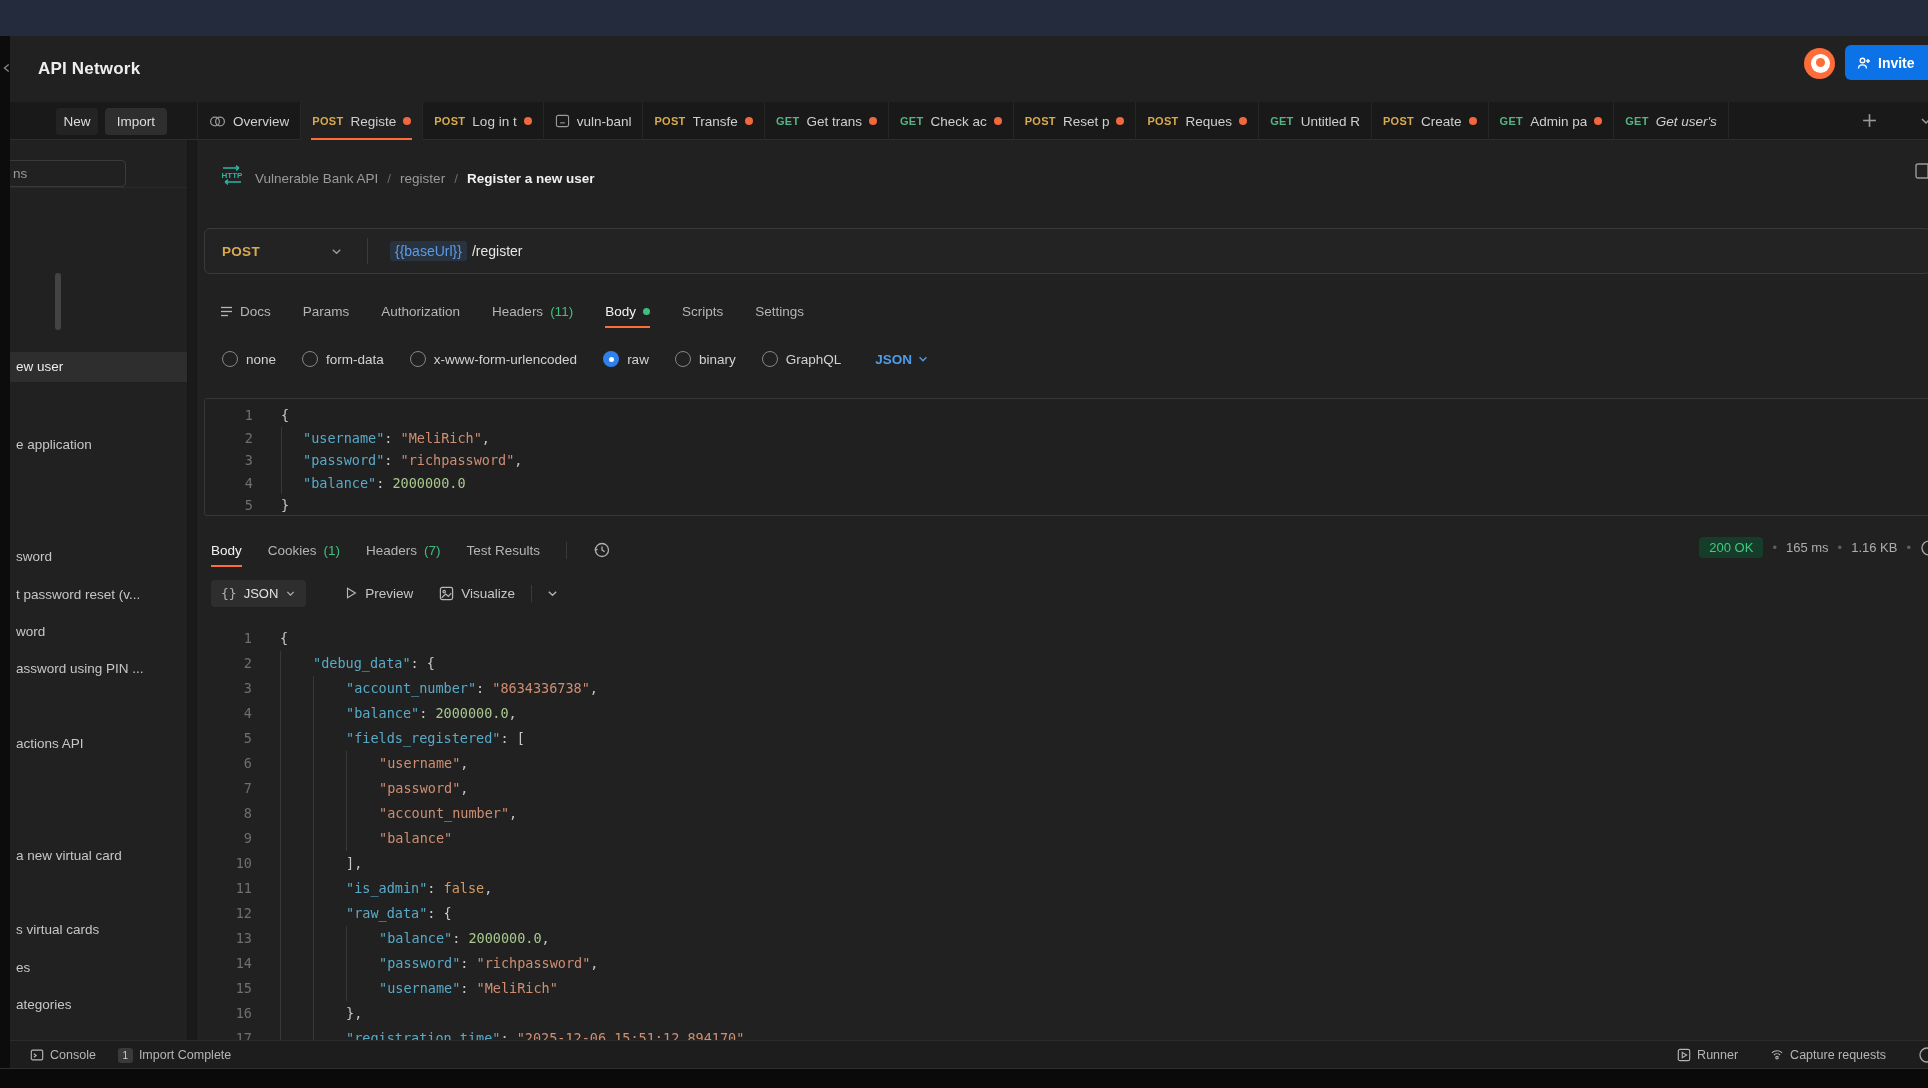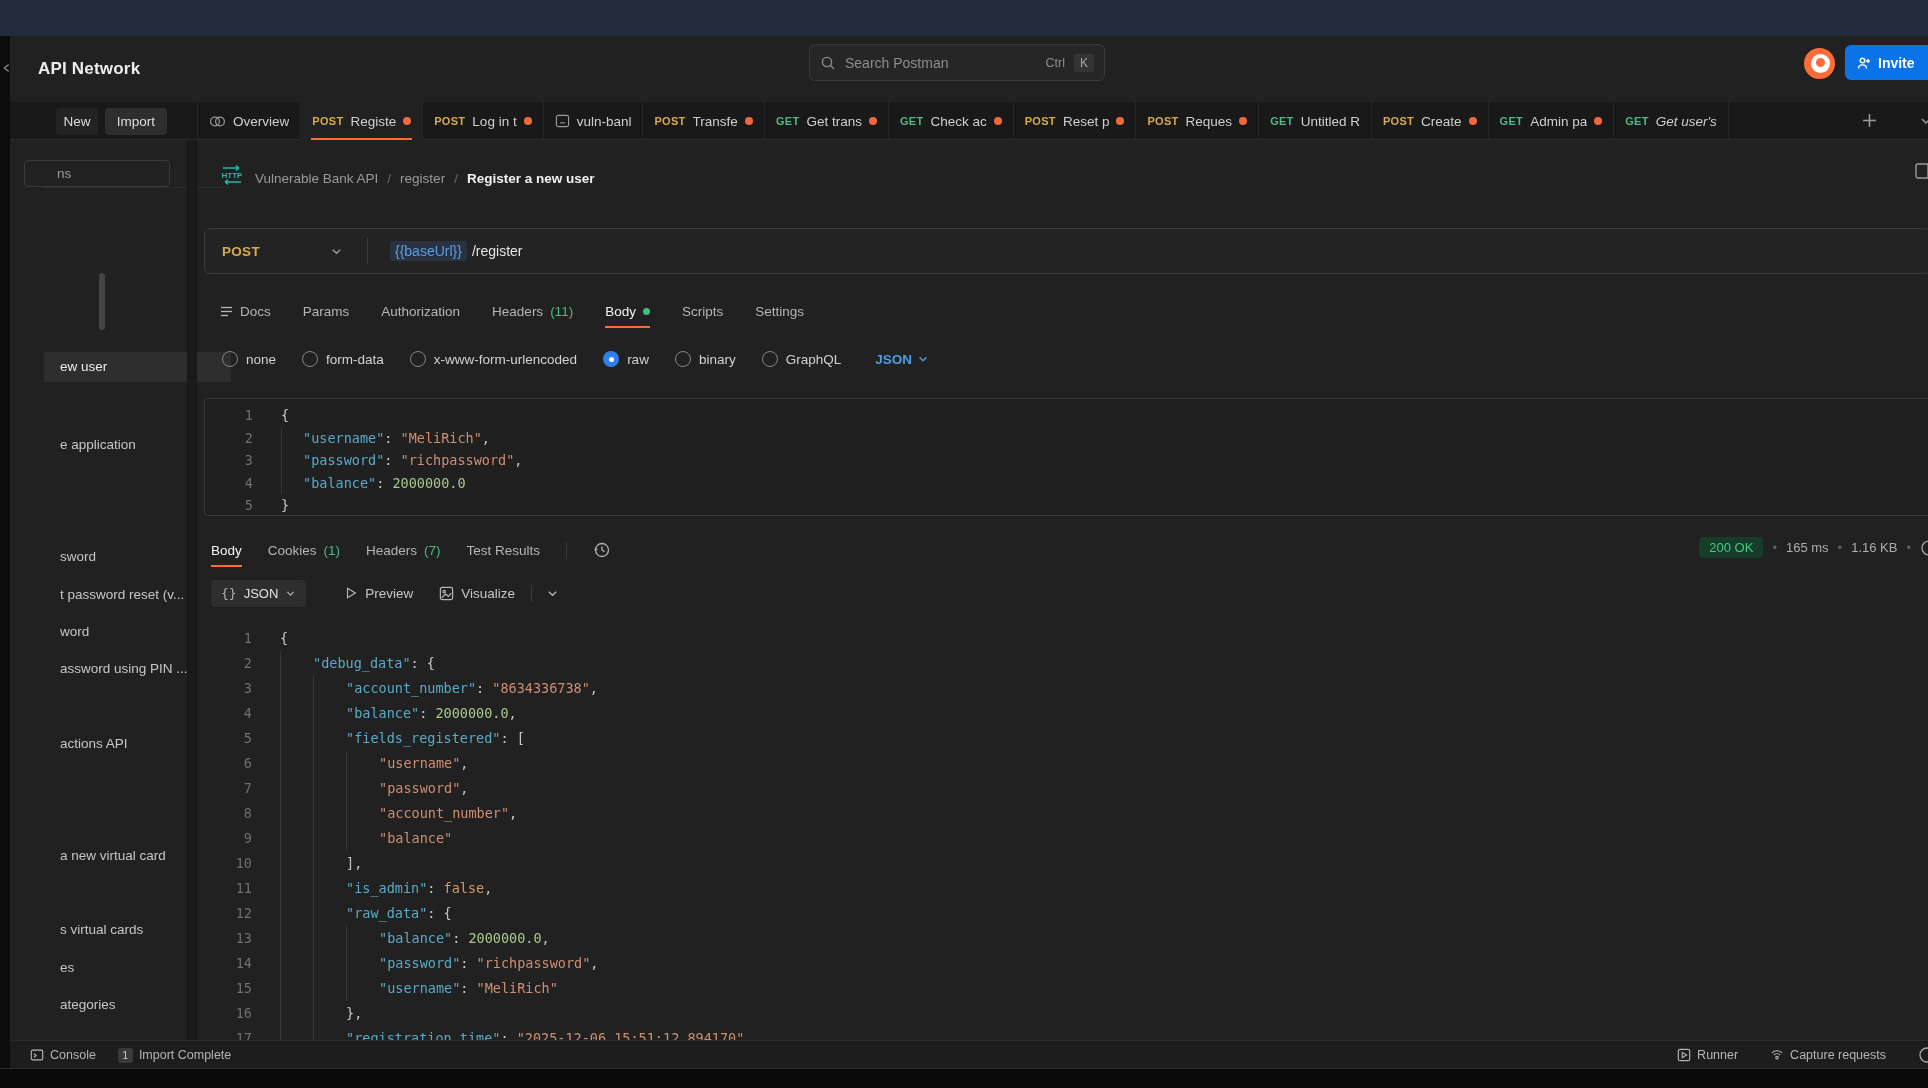--- a/index.html
+++ b/index.html
@@ -42,21 +42,21 @@
   .tab.active { background:#212121; }
   .tab.active::after { content:""; position:absolute; left:10px; right:10px; bottom:0; height:2px; background:#ff6c37; }
   .method { font-size:11px; font-weight:700; letter-spacing:.3px; }
   .method.post { color:#d9aa4d; }
   .method.get { color:#54b584; }
   .dot { width:8px; height:8px; border-radius:50%; background:#f0683c; flex:none; }
   #tab-add { position:absolute; right:50px; top:10px; color:#9a9a9a; cursor:pointer; }
   #tab-chevron { position:absolute; right:-5px; top:12px; color:#9a9a9a; cursor:pointer; }
 
   
-  #sidebar { left:10px; top:140px; width:177px; height:900px; background:#212121; overflow:visible;margin-left:44px; }
+  #sidebar { left:10px; top:140px; width:177px; height:900px; background:#212121; overflow:visible; }
   #side-filter { position:absolute; left:-30px; top:20px; width:146px; height:27px; border:1px solid #3a3a3a;
     border-radius:4px; background:#212121; color:#9a9a9a; font-size:13.5px; display:flex; align-items:center; padding-left:32px; }
   #side-div { position:absolute; left:-10px; right:0; top:47px; height:1px; background:#2b2b2b; }
   #side-thumb { position:absolute; left:45px; top:133px; width:6px; height:57px; border-radius:3px; background:#575757; opacity:.65; }
   .side-item { position:absolute; left:-10px; right:0; height:30px; line-height:30px; font-size:13.5px;
     color:#c6c6c6; padding-left:16px; white-space:nowrap; overflow:hidden; cursor:pointer; }
   .side-item.active { background:#2e2e2e; color:#ececec; }
   #side-main-div { left:187px; top:140px; width:10px; height:900px; background:#1a1a1a;
     border-left:1px solid #161616; border-right:1px solid #161616; }
 
@@ -139,31 +139,20 @@
   #left-edge { left:0; top:36px; width:10px; height:1052px; background:#0c0c0c; z-index:60; color:#8a8a8a; }
   #left-edge .chv { position:absolute; left:1px; top:26px; }
 </style>
 </head>
 <body>
 
 <div id="top-strip" class="abs"></div>
 
 <div id="header" class="abs">
   <div id="app-title" class="abs">API Network</div>
-  <div id="searchbox" class="abs">
-    <span class="ic">
-      <svg width="16" height="16" viewBox="0 0 16 16" fill="none" stroke="#8d8d8d" stroke-width="1.4">
-          <circle cx="7" cy="7" r="4.6"></circle>
-          <line x1="10.6" y1="10.6" x2="14" y2="14"></line>
-        </svg>
-    </span>
-    <span class="ph">Search Postman</span>
-    <span class="keytxt">Ctrl</span>
-    <span class="keychip">K</span>
-  </div>
   <div id="logo" class="abs">
       <span class="w"></span>
       <span class="o"></span>
     </div>
   <button id="invite-btn" class="abs">
     <span class="ic">
       <svg width="14" height="14" viewBox="0 0 14 14" fill="none" stroke="#fff" stroke-width="1.4">
           <circle cx="5.5" cy="4.5" r="2.3"></circle>
           <path d="M1.5 12.5c0-2.2 1.8-3.6 4-3.6s4 1.4 4 3.6"></path>
           <line x1="11" y1="3" x2="11" y2="7"></line>

